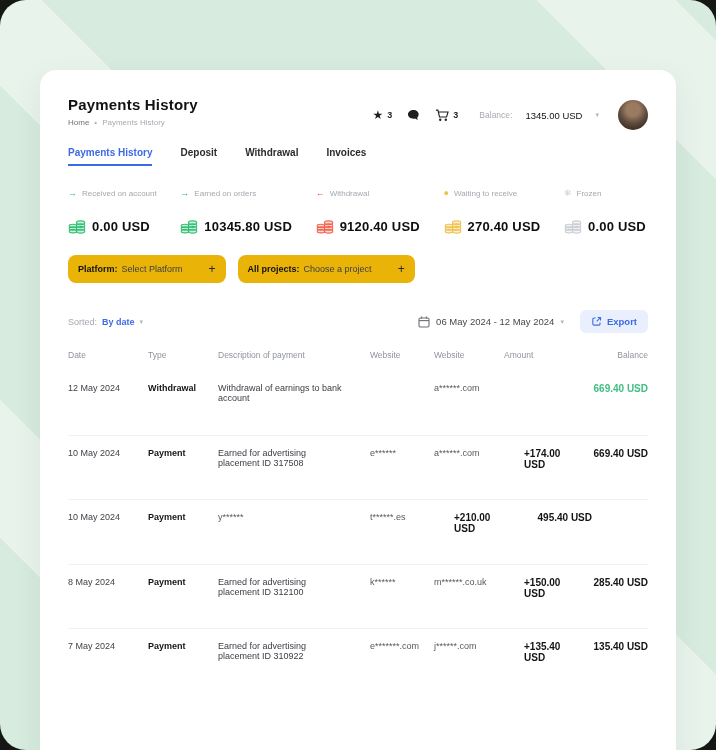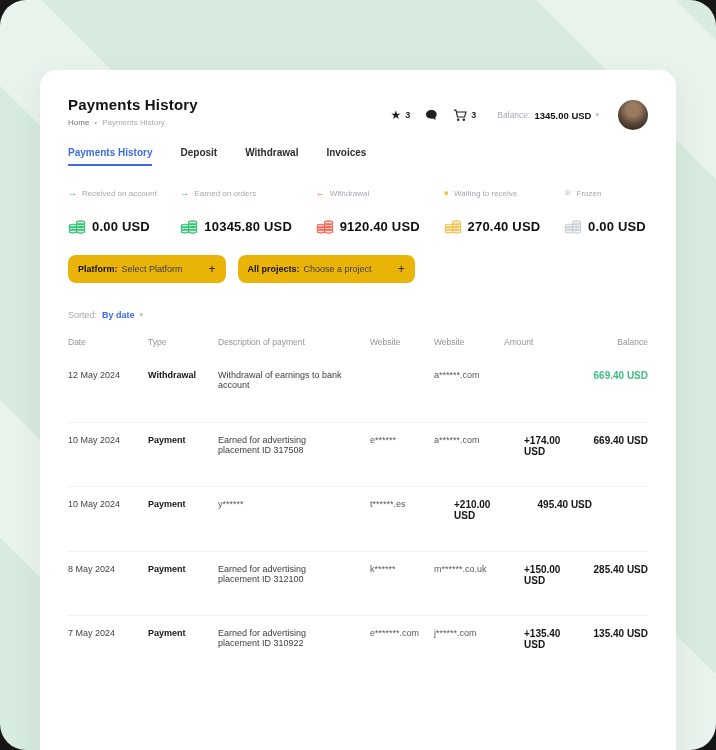--- a/index.html
+++ b/index.html
@@ -26,23 +26,23 @@
 
   
   .hdr { display:flex; justify-content:space-between; align-items:flex-start; }
   .title { font-size:15px; font-weight:bold; color:#121212; letter-spacing:.2px; }
   .crumb { margin-top:5px; font-size:8px; color:#a7abb1; display:flex; gap:5px; align-items:center; }
   .crumb .home { color:#6f7378; }
   .meta { display:flex; align-items:center; gap:15px; margin-top:4px; }
   .meta-ic { display:flex; align-items:center; gap:4px; color:#1e1e1e; }
   .meta-ic .glyph { font-size:12px; line-height:1; }
   .meta-ic .cnt { font-size:9px; font-weight:bold; color:#1e1e1e; }
-  .bal { display:flex; align-items:center; gap:4px; margin-left:6px; }
+  .bal { display:flex; align-items:center; gap:13px; margin-left:6px; }
   .bal-label { font-size:8.5px; color:#a7abb1; }
-  .bal-val { font-size:9.5px; font-weight:bold; color:#121212; }
+  .bal-val { font-size:9.5px; font-weight:normal; color:#121212; }
   .chev { font-size:7px; color:#b2b6bb; }
   .avatar {
     width:30px; height:30px; border-radius:50%;
     background:radial-gradient(circle at 50% 32%, #9a7a60 0 26%, #5d4a3c 55%, #231a12 100%);
     margin-left:4px;
   }
 
   
   .tabs { display:flex; gap:28px; margin-top:17px; }
   .tab { font-size:10px; font-weight:bold; color:#2c2c2c; padding-bottom:6px; cursor:pointer; }
@@ -256,20 +256,39 @@
         <span class="plus">+</span>
       </div>
     </div>
 
     <div class="toolbar">
       <div class="sorted">
         <span class="sorted-label">Sorted:</span>
         <span class="sorted-val">By date</span>
         <span class="chev">▾</span>
       </div>
+      <div class="tb-right">
+        <div class="daterange">
+          <svg width="12" height="12" viewBox="0 0 12 12">
+            <rect x="1" y="2" width="10" height="9" rx="1.4" fill="none" stroke="#6b6f75" stroke-width="1.1"></rect>
+            <line x1="1" y1="4.6" x2="11" y2="4.6" stroke="#6b6f75" stroke-width="1.1"></line>
+            <line x1="3.6" y1="0.6" x2="3.6" y2="2.4" stroke="#6b6f75" stroke-width="1.1"></line>
+            <line x1="8.4" y1="0.6" x2="8.4" y2="2.4" stroke="#6b6f75" stroke-width="1.1"></line>
+          </svg>
+          <span class="dr-text">06 May 2024 - 12 May 2024</span>
+          <span class="chev">▾</span>
+        </div>
+        <button class="export-btn">
+          <svg width="11" height="11" viewBox="0 0 12 12">
+            <path d="M5 2.2H3.4A1.4 1.4 0 0 0 2 3.6v5A1.4 1.4 0 0 0 3.4 10h5a1.4 1.4 0 0 0 1.4-1.4V7" fill="none" stroke="#3d6be4" stroke-width="1.2"></path>
+            <path d="M7.2 1.6h3.2v3.2M10.2 1.8 6.2 5.8" fill="none" stroke="#3d6be4" stroke-width="1.2"></path>
+          </svg>
+          <span>Export</span>
+        </button>
+      </div>
     </div>
 
     <div class="table">
       <div class="trow thead">
         <div>Date</div>
         <div>Type</div>
         <div>Description of payment</div>
         <div>Website</div>
         <div>Website</div>
         <div>Amount</div>

